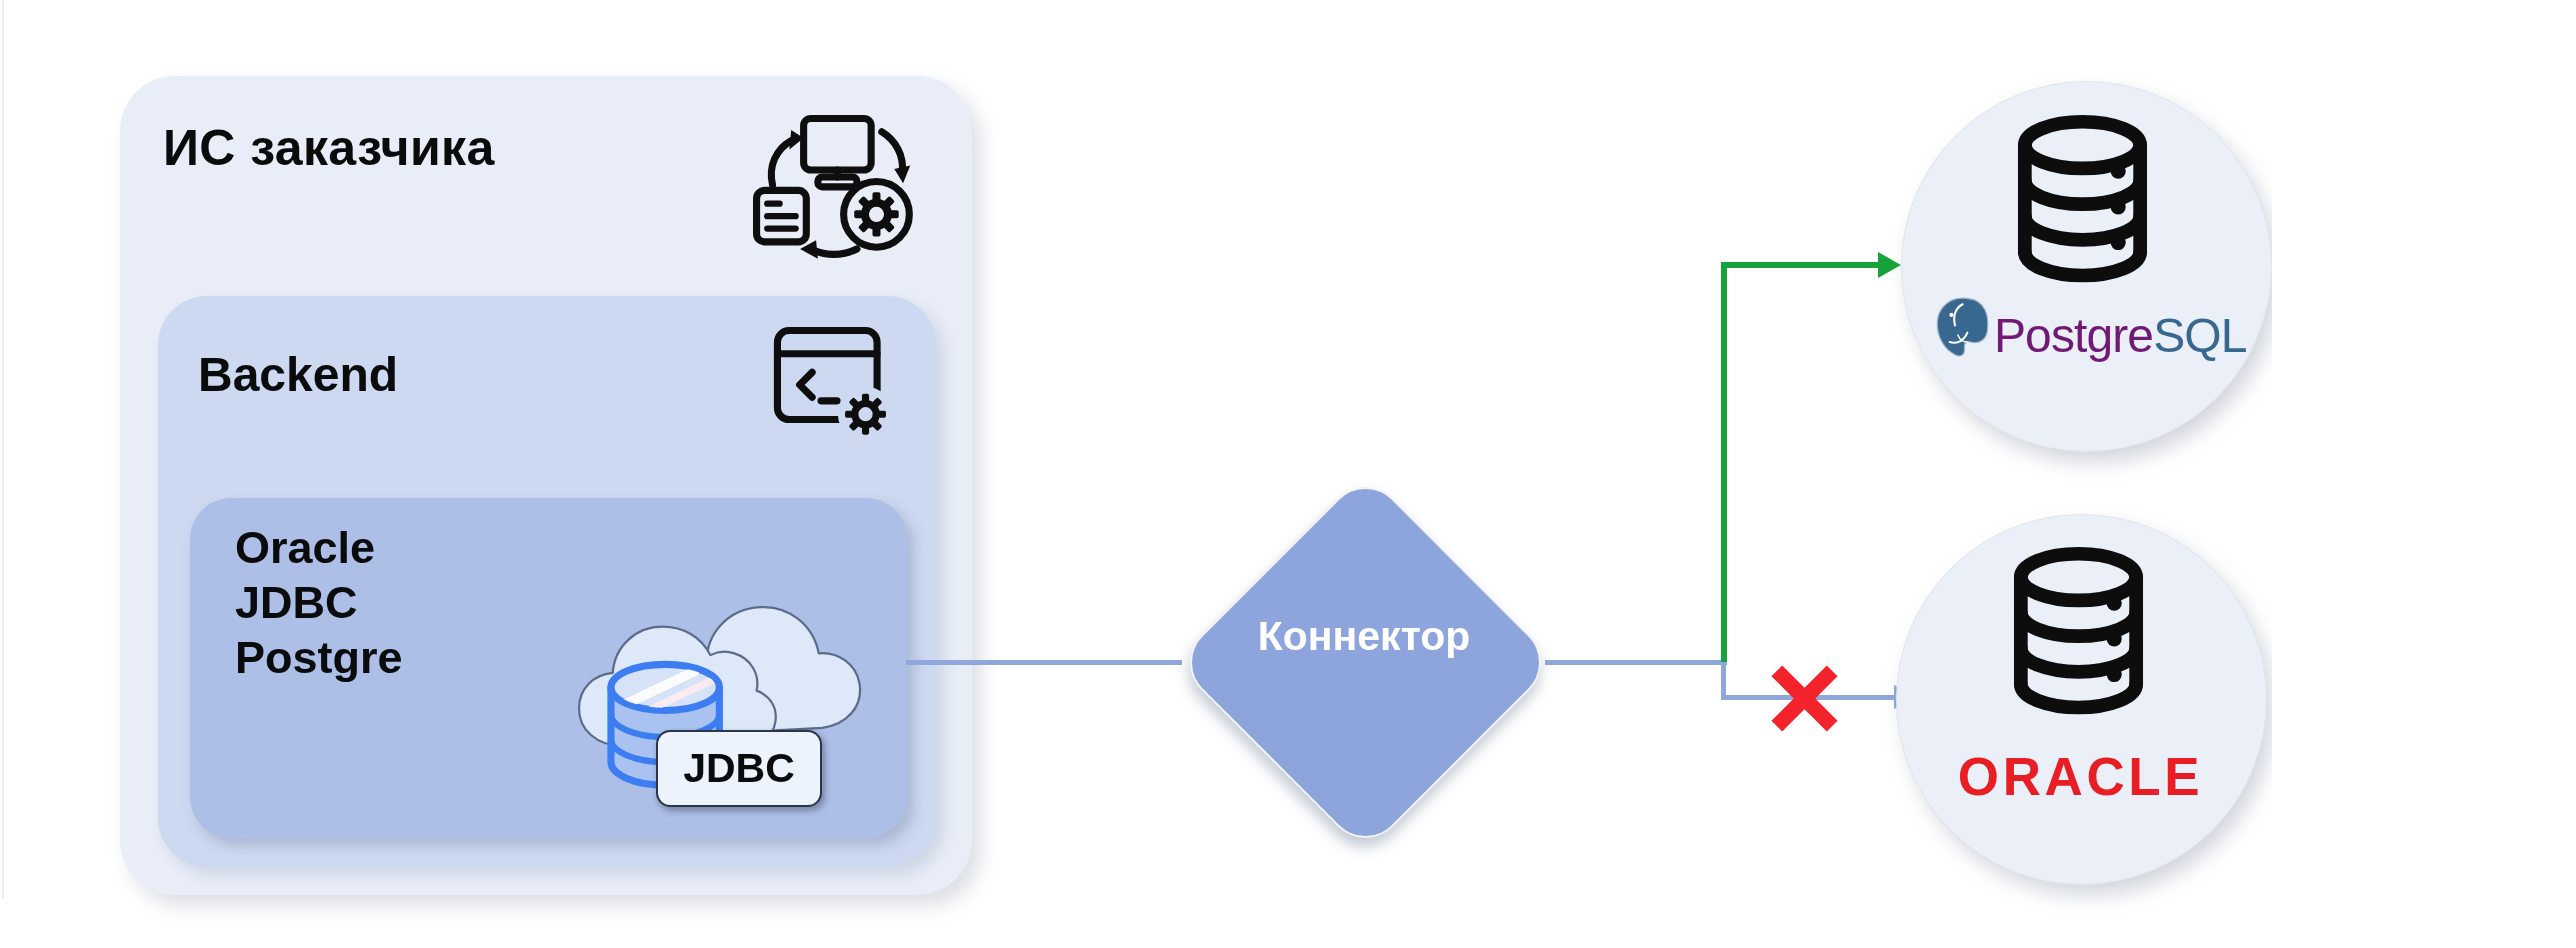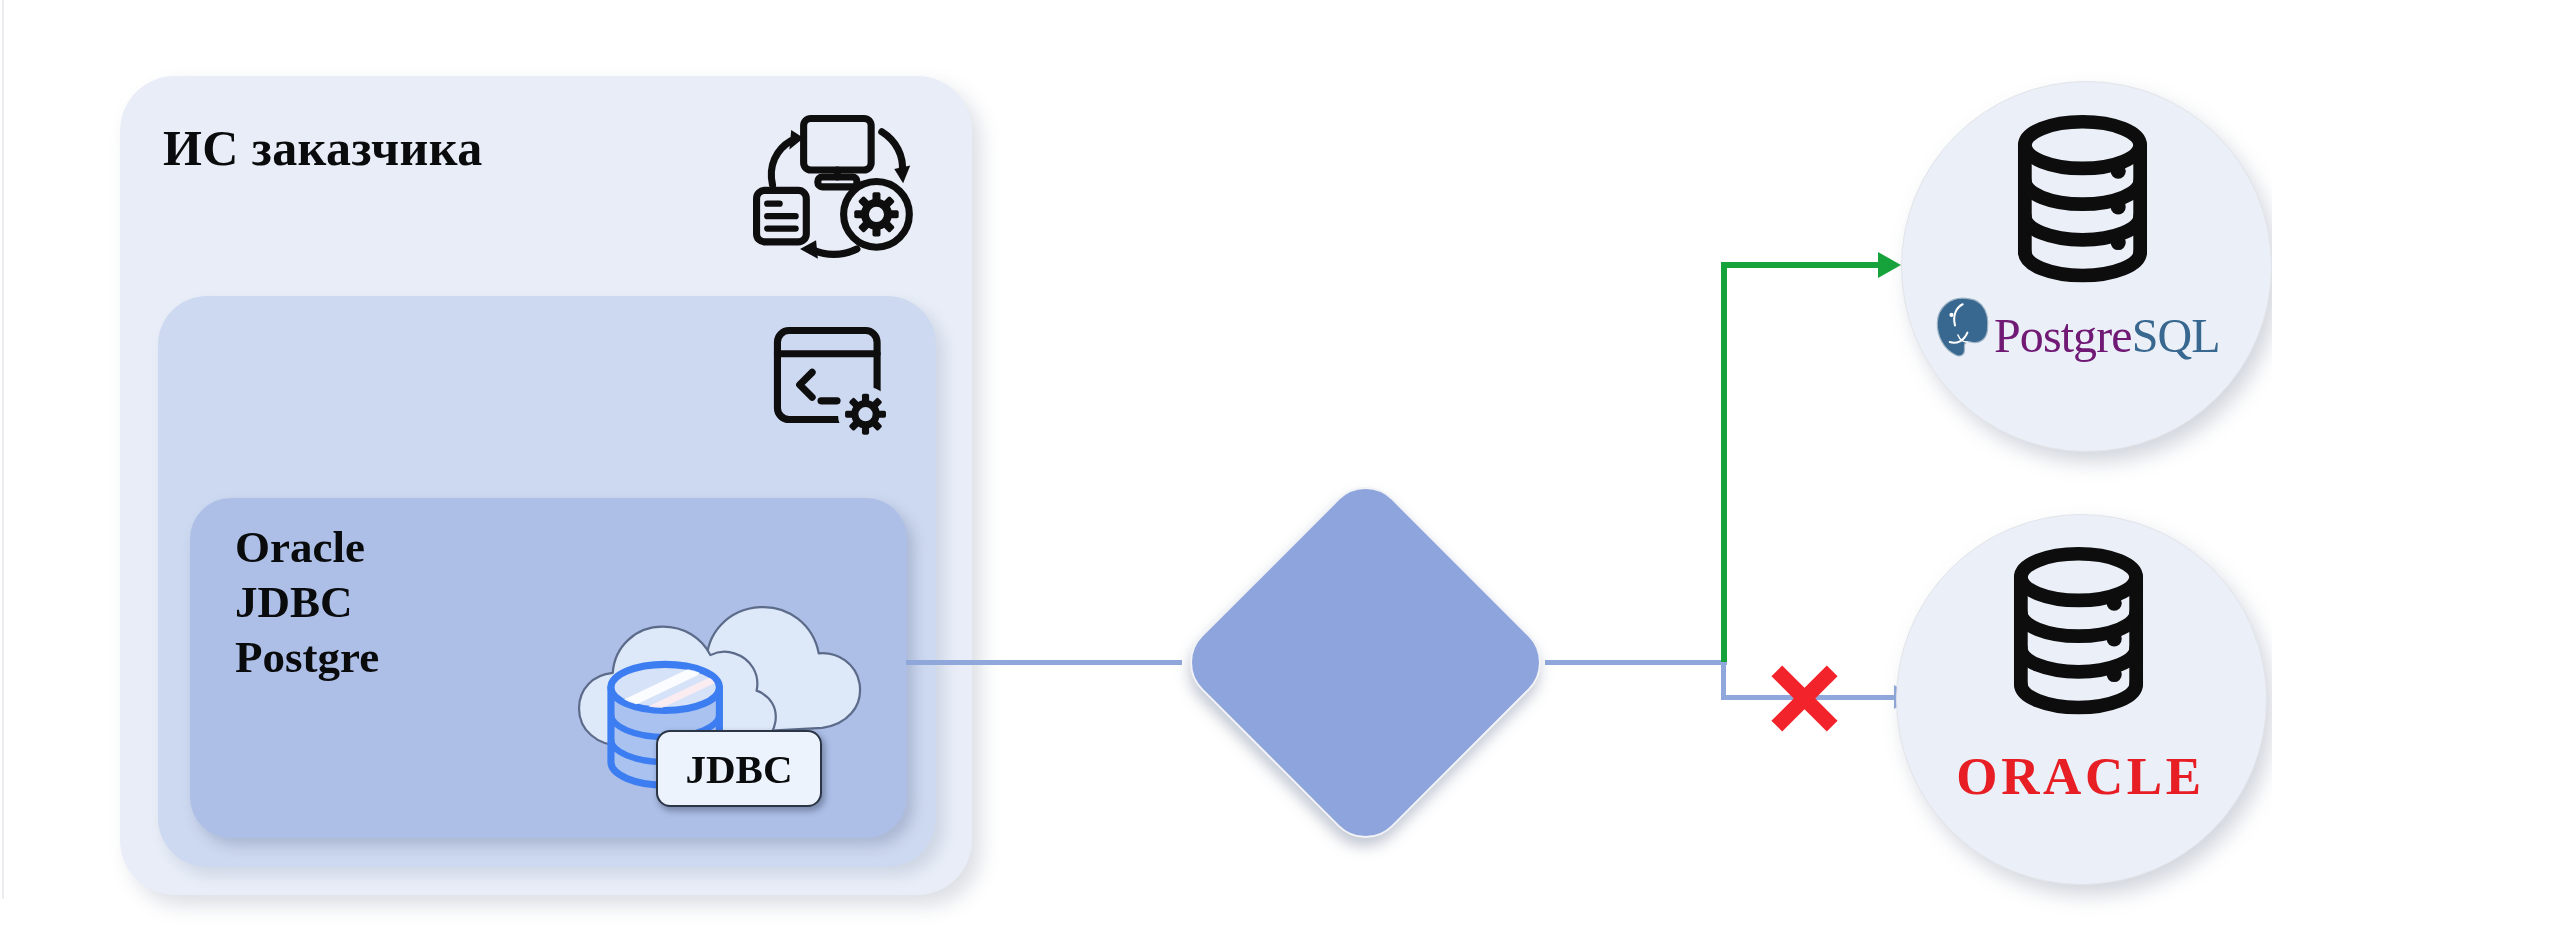--- a/index.html
+++ b/index.html
@@ -1,18 +1,18 @@
 <!DOCTYPE html>
 <html style="--outer-box: #e8edf7; --backend-box: #cdd9f0; --driver-box: #adbfe7; --diamond: #8da5dc; --line-blue: #8fa7db; --arrow-green: #17a33b; --cross-red: #f3232b; --circle-bg: #eaeff8; --badge-bg: #edf3fd; --cloud-fill: #dde8f8; --cylinder-blue: #3d7df2; --postgres-blue: #38678f; --oracle-red: #e81e25;font-size:14.2px"><head>
 <meta charset="utf-8">
 <style>
   html,body{margin:0;padding:0;background:#ffffff;}
   .stage{
     position:relative;width:2272px;height:949px;background:#ffffff;overflow:hidden;
-    font-family:Liberation Serif, serif;color:#0a0b0d;
+    font-family:Liberation Sans, sans-serif;color:#0a0b0d;
   }
   .abs{position:absolute;}
   .page-edge{left:1.8px;top:0;width:2.7px;height:899px;background:#ededf1;}
 
   
   .outer-box{left:120px;top:76px;width:852px;height:819px;border-radius:55px;
     background:var(--outer-box,#e8edf7);box-shadow:9px 10.7px 19.6px rgba(140,150,170,.30);}
   .backend-box{left:158px;top:296px;width:778px;height:571px;border-radius:49px;
     background:var(--backend-box,#cdd9f0);box-shadow:7.1px 8px 14.2px rgba(120,135,165,.22);}
   .driver-box{left:190px;top:498px;width:717px;height:340px;border-radius:41px;
@@ -99,20 +99,21 @@
         <rect x="135.5" y="88" width="9" height="11" rx="2" transform="rotate(270 140 113)"></rect>
         <rect x="135.5" y="88" width="9" height="11" rx="2" transform="rotate(315 140 113)"></rect>
         <polygon points="44,18 58,27 42,40"></polygon>
         <polygon points="160,62 178,58 170,78"></polygon>
         <polygon points="72,142 54,152 74,163"></polygon>
       </g>
     </svg>
   </div>
 
   <div class="abs backend-box"></div>
+  <div class="abs backend-title">Backend</div>
 
   <div class="abs" style="left:773px;top:326px;">
     <svg width="129" height="123" viewBox="0 0 145 138">
       <g fill="none" stroke="#0e0e0e" stroke-width="8" stroke-linecap="round" stroke-linejoin="round">
         <rect x="5" y="5" width="112" height="100" rx="13"></rect>
         <path d="M5,31 H117"></path>
         <path d="M44,52 L30,66 L44,80"></path>
         <path d="M54,84 H72"></path>
       </g>
       <circle cx="104" cy="99" r="31" fill="#cdd9f0"></circle>
@@ -181,20 +182,21 @@
     <svg width="75" height="75" viewBox="0 0 84 84">
       <g stroke="#f3232b" stroke-width="17" stroke-linecap="butt">
         <path d="M11,11 L73,73"></path>
         <path d="M73,11 L11,73"></path>
       </g>
     </svg>
   </div>
 
   <div class="abs diamond"></div>
   <div class="abs diamond-label">
+    <span>Коннектор</span>
   </div>
 
   <div class="abs db-circle pg-circle"></div>
   <div class="abs" style="left:2007px;top:109px;">
     <svg width="151" height="182" viewBox="0 0 110 130">
       <g fill="none" stroke="#0d0d0d" stroke-width="10" stroke-linecap="round">
         <path d="M13,25 V103"></path>
           <path d="M97,25 V103"></path>
         <path d="M13,103 A42 17 0 0 0 97,103"></path>
         <path d="M13,51 A42 17 0 0 0 97,51"></path>

